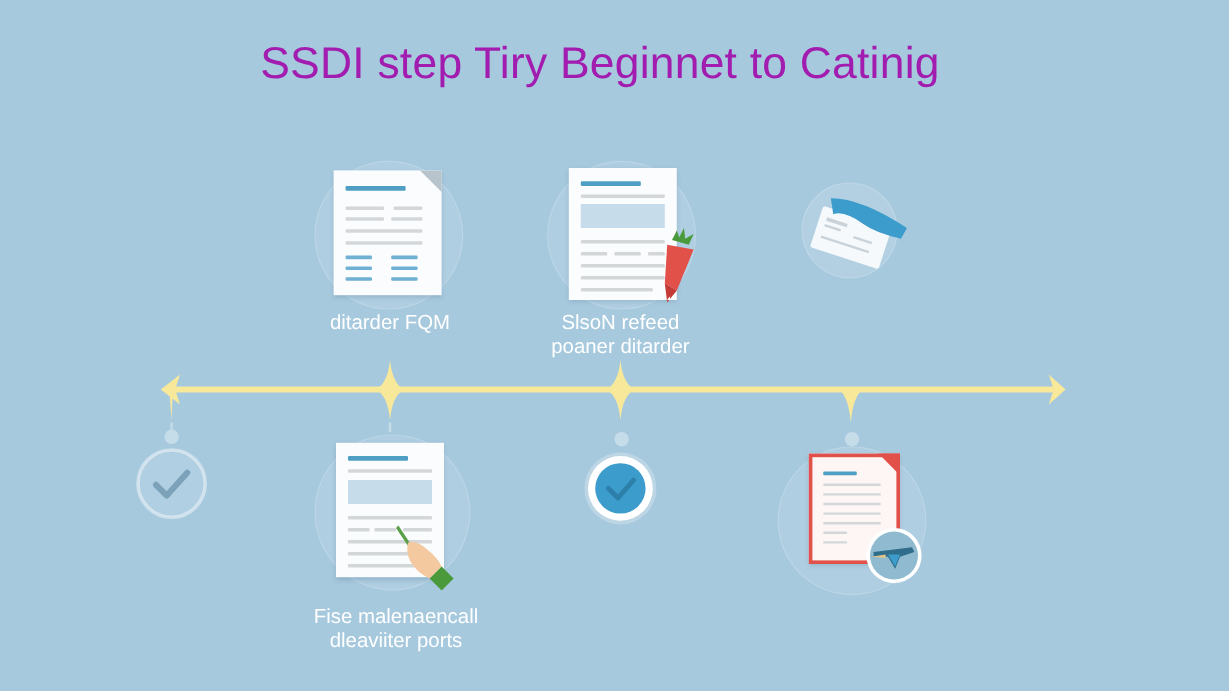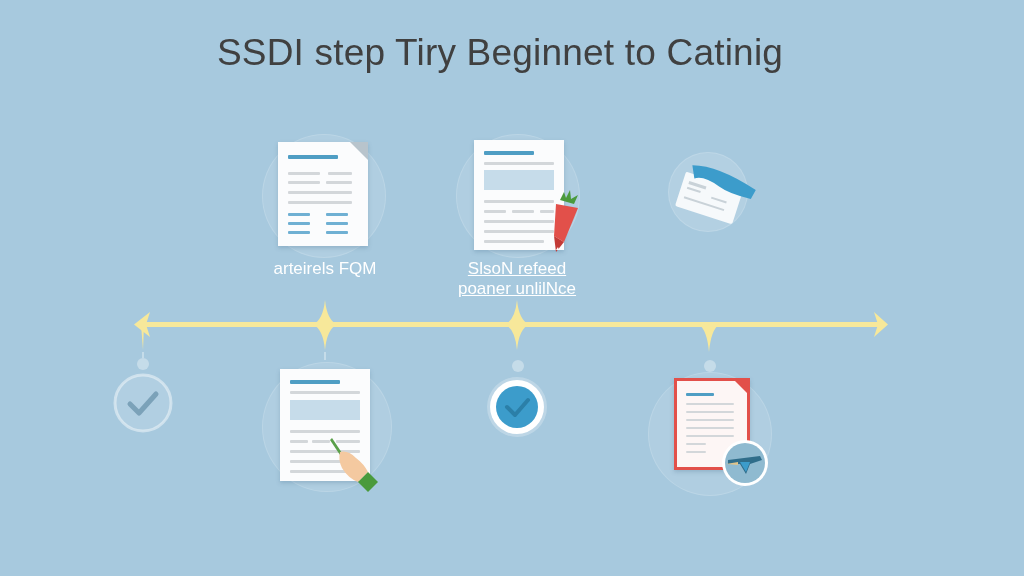--- a/index.html
+++ b/index.html
@@ -6,21 +6,21 @@
   html, body { width: 1024px; height: 576px; overflow: hidden; }
   body {
     background: #a7c9de;
     font-family: "Liberation Sans", "DejaVu Sans", sans-serif;
     position: relative;
     color: #ffffff;
   }
   .title {
     position: absolute; left: 0; top: 32px; width: 1000px;
     text-align: center; font-size: 37px; font-weight: 400;
-    color: #404040; letter-spacing: 0.2px;
+    color: #a21caf; letter-spacing: 0.2px;
   }
   .halo {
     position: absolute; border-radius: 50%;
     background: rgba(255,255,255,0.10);
     border: 1px solid rgba(255,255,255,0.14);
   }
   .doc {
     position: absolute; background: #fbfcfd;
     box-shadow: 0 2px 4px rgba(60,100,130,0.25);
   }
@@ -82,21 +82,21 @@
     <div class="bar grey" style="left:10px; top:49px; width:64px;"></div>
     <div class="bar grey" style="left:10px; top:59px; width:64px;"></div>
     <div class="bar lblue" style="left:10px; top:71px; width:22px;"></div>
     <div class="bar lblue" style="left:48px; top:71px; width:22px;"></div>
     <div class="bar lblue" style="left:10px; top:80px; width:22px;"></div>
     <div class="bar lblue" style="left:48px; top:80px; width:22px;"></div>
     <div class="bar lblue" style="left:10px; top:89px; width:22px;"></div>
     <div class="bar lblue" style="left:48px; top:89px; width:22px;"></div>
   </div>
   <div class="label" style="left:205px; top:259px; width:240px;">
-    <div>arteirels FQM</div>
+    <div>ditarder FQM</div>
   </div>
 </div>
 
 <div>
   <div class="halo" style="left:456px; top:134px; width:124px; height:124px;"></div>
   <div class="doc" style="left:474px; top:140px; width:90px; height:110px;">
     <div class="bar blue" style="left:10px; top:11px; width:50px; height:4px;"></div>
     <div class="bar grey" style="left:10px; top:22px; width:70px;"></div>
     <div class="block" style="left:10px; top:30px; width:70px; height:20px;"></div>
     <div class="bar grey" style="left:10px; top:60px; width:70px;"></div>
@@ -106,23 +106,23 @@
     <div class="bar grey" style="left:10px; top:80px; width:70px;"></div>
     <div class="bar grey" style="left:10px; top:90px; width:70px;"></div>
     <div class="bar grey" style="left:10px; top:100px; width:60px;"></div>
   </div>
   <svg style="position:absolute; left:546px; top:190px;" width="40" height="66" viewBox="0 0 40 66">
     <path d="M14 10 L18 2 L20 8 L24 0 L25 9 L32 5 L28 14 Z" fill="#4a9a3c"></path>
     <path d="M10 14 L32 18 L18 52 L8 46 Z" fill="#e2504a"></path>
     <path d="M8 46 L18 52 L10 62 Z" fill="#c33a36"></path>
     <path d="M10 60 L12 57 L13 60 Z" fill="#ffffff"></path>
   </svg>
-  <div class="label" style="left:397px; top:259px; width:240px;text-decoration:underline;">
+  <div class="label" style="left:397px; top:259px; width:240px;">
     <div>SlsoN refeed</div>
-    <div>poaner unlilNce</div>
+    <div>poaner ditarder</div>
   </div>
 </div>
 
 <div>
   <div class="halo" style="left:668px; top:152px; width:80px; height:80px; background:rgba(255,255,255,0.14);"></div>
   <svg style="position:absolute; left:668px; top:160px;" width="96" height="72" viewBox="0 0 96 72">
     <g transform="rotate(18 48 36)">
       <rect x="12" y="22" width="60" height="36" rx="2" fill="#f6f9fb"></rect>
       <rect x="18" y="30" width="18" height="3" fill="#c9d2d8"></rect>
       <rect x="18" y="36" width="14" height="2" fill="#c9d2d8"></rect>
@@ -156,20 +156,22 @@
     <div class="bar grey" style="left:10px; top:81px; width:70px;"></div>
     <div class="bar grey" style="left:10px; top:91px; width:56px;"></div>
     <div class="bar grey" style="left:10px; top:101px; width:56px;"></div>
   </div>
   <svg style="position:absolute; left:328px; top:434px;" width="56" height="60" viewBox="0 0 56 60">
     <path d="M4 4 L16 22 L14 24 L2 6 Z" fill="#5aa04a"></path>
     <path d="M12 18 Q20 16 28 24 Q36 30 40 38 L30 48 Q20 44 14 34 Q10 26 12 18 Z" fill="#f4c9a0"></path>
     <path d="M30 48 L40 38 L50 48 L40 58 Z" fill="#4a9a3c"></path>
   </svg>
   <div class="label" style="left:210px; top:504px; width:240px;">
+    <div>Fise malenaencall</div>
+    <div>dleaviiter ports</div>
   </div>
 </div>
 
 <div>
   <div class="knob" style="left:512px; top:360px;"></div>
   <svg style="position:absolute; left:484px; top:374px;" width="66" height="66" viewBox="0 0 66 66">
     <circle cx="33" cy="33" r="30" fill="rgba(255,255,255,0.25)"></circle>
     <circle cx="33" cy="33" r="27" fill="#ffffff"></circle>
     <circle cx="33" cy="33" r="21" fill="#3c9ccb"></circle>
     <path d="M23 33 L31 41 L44 26" fill="none" stroke="#2b7fa8" stroke-width="4" stroke-linecap="round" stroke-linejoin="round"></path>

